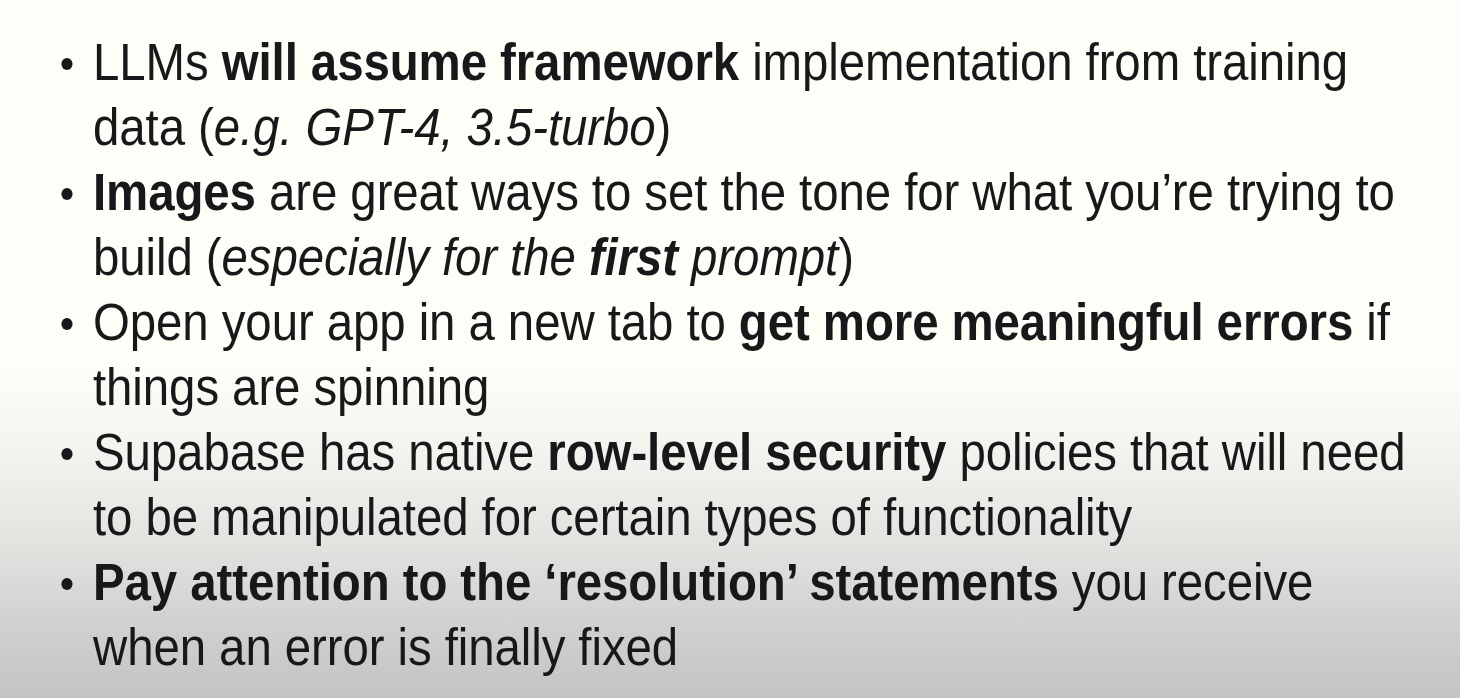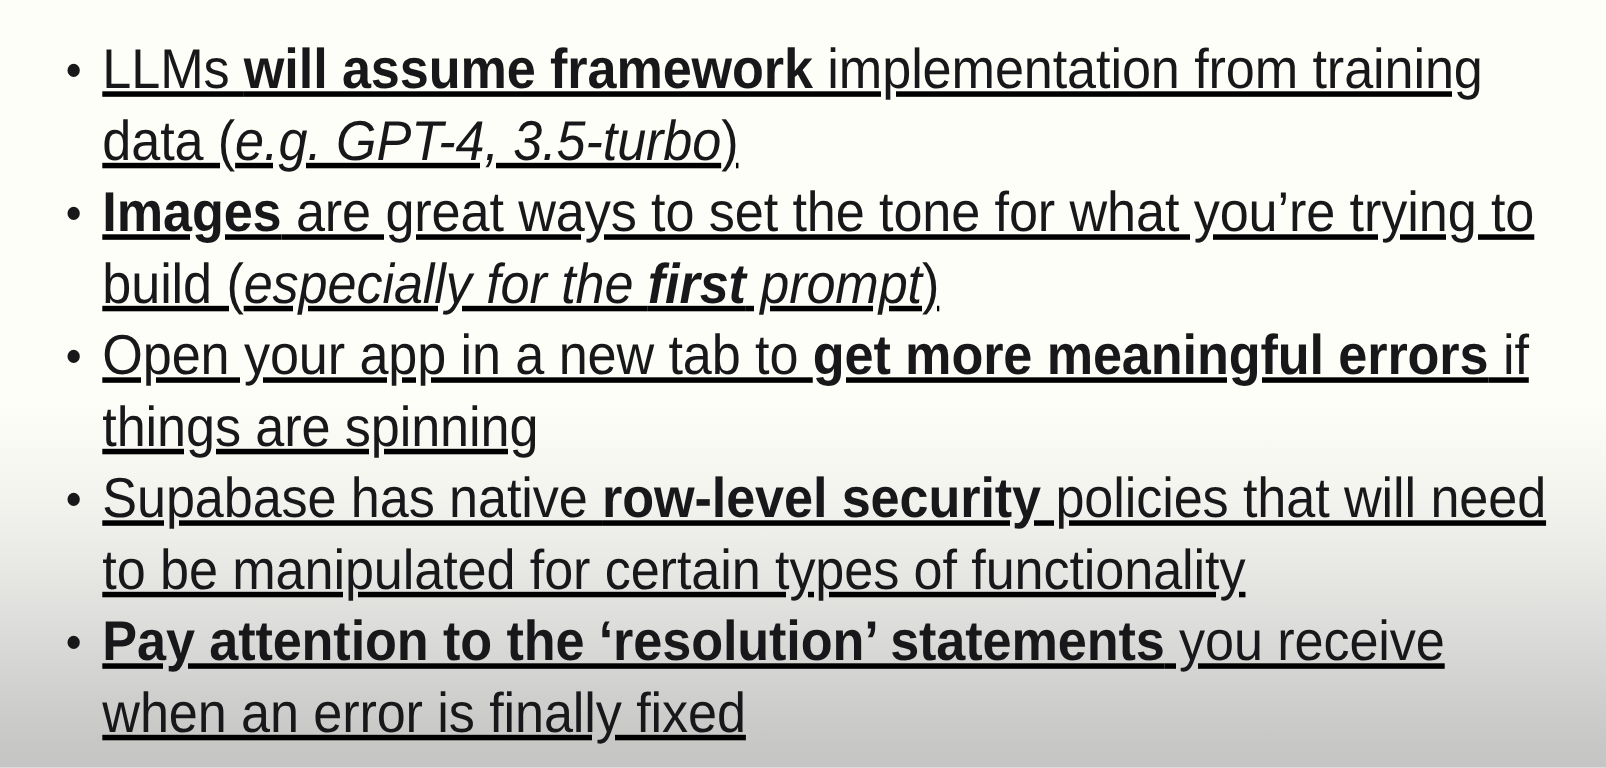--- a/index.html
+++ b/index.html
@@ -31,21 +31,20 @@
     overflow: hidden;
   }
   #bullet-list {
     list-style: none;
     margin: 0;
     padding: 0;
     position: absolute;
     left: 0;
     top: 30px;
     width: 1460px;
-    text-decoration: underline;
   }
   .bullet-item {
     position: relative;
     padding-left: 100px;
     padding-right: 18px;
     margin: 0;
     font-size: 51px;
     line-height: 65px;
     letter-spacing: -0.1px;
     color: #18181a;

